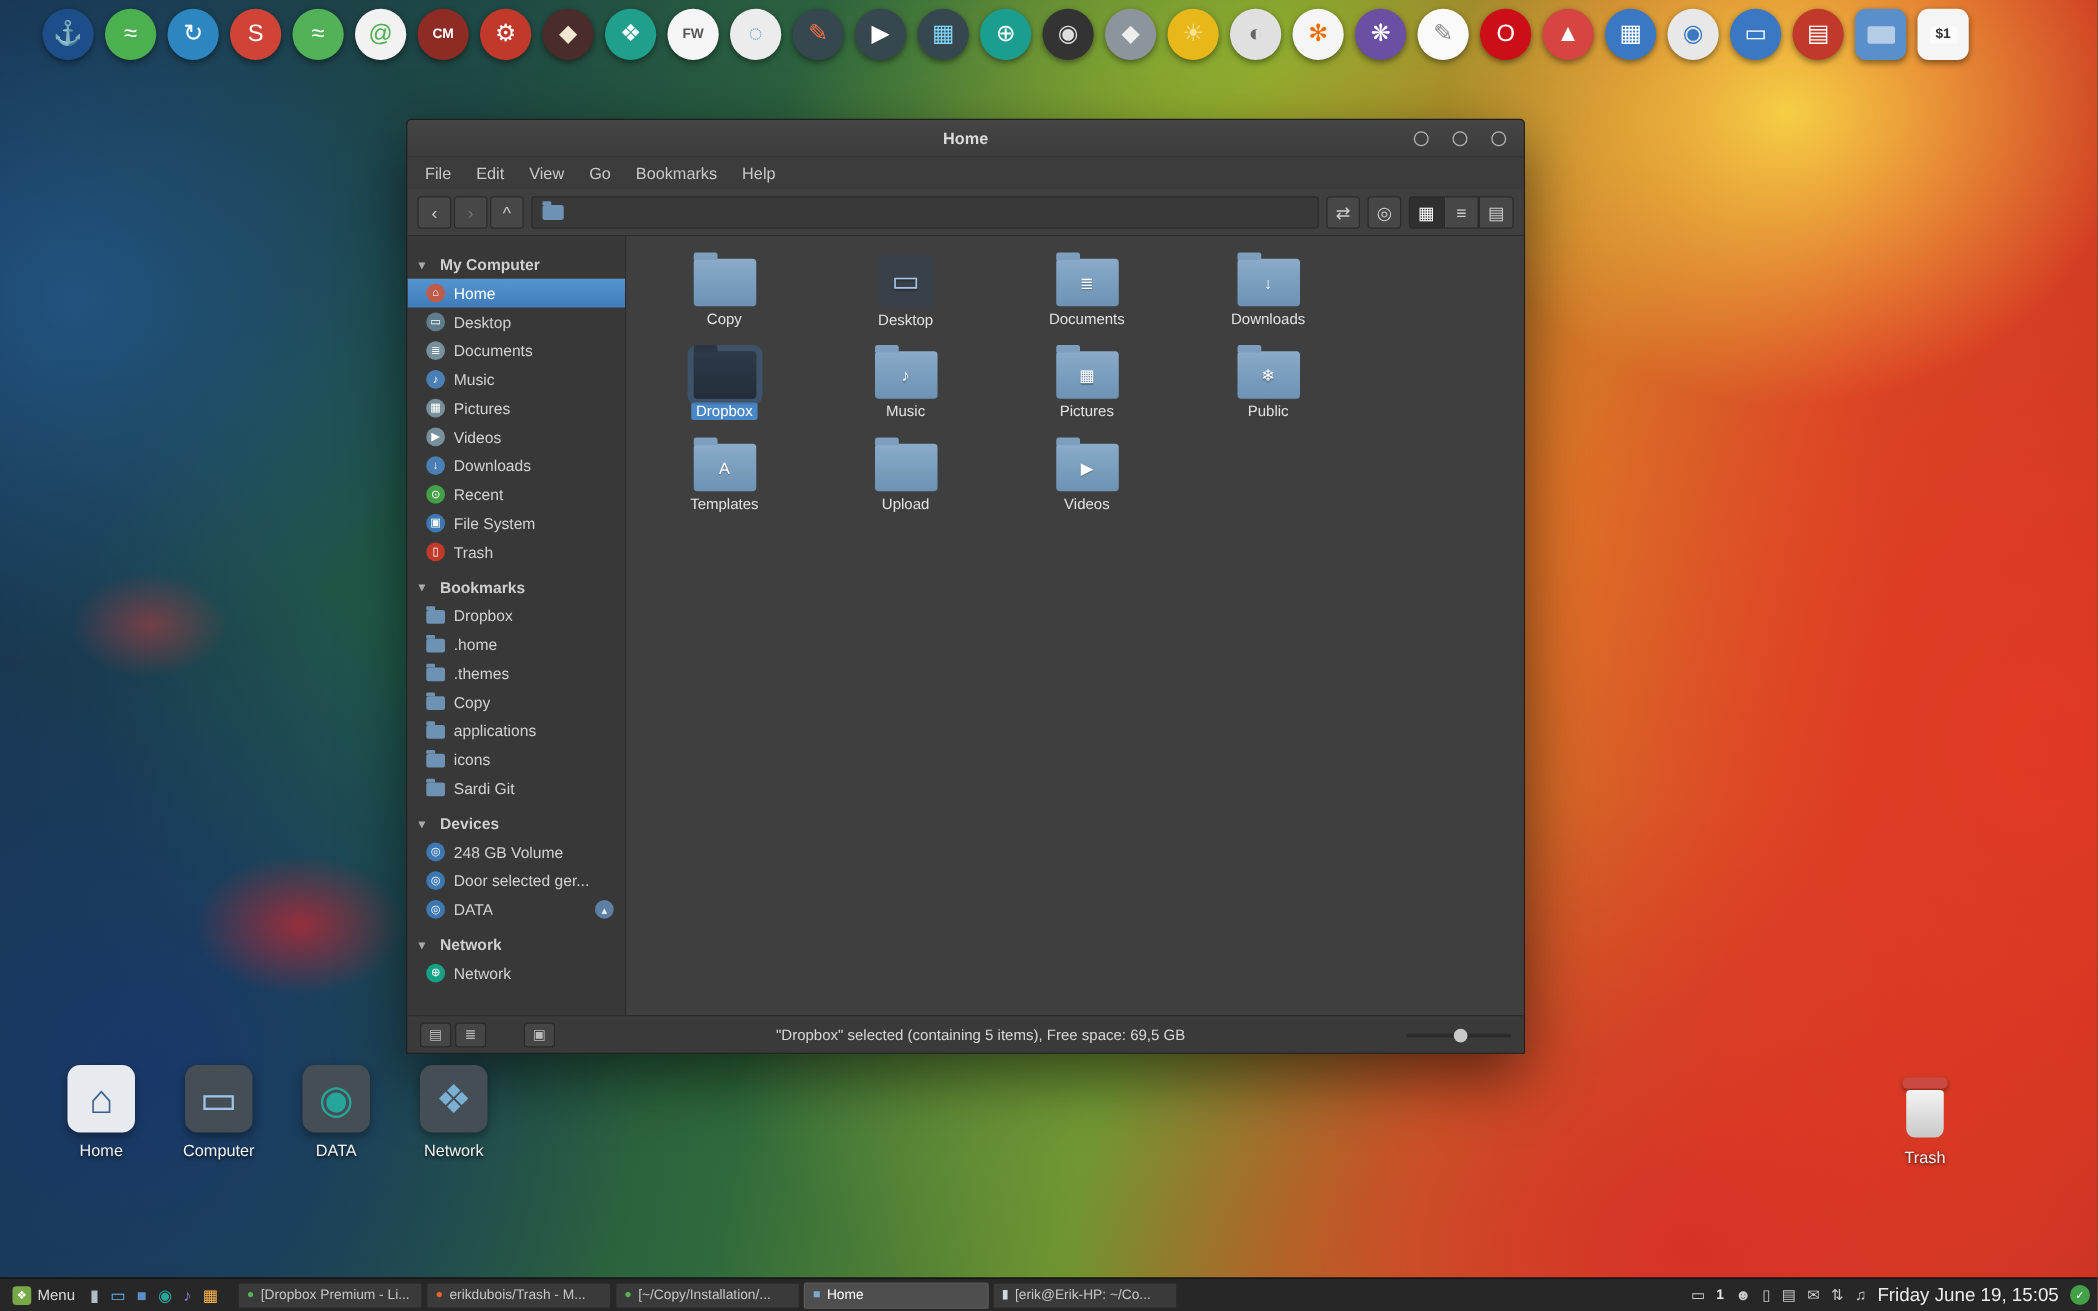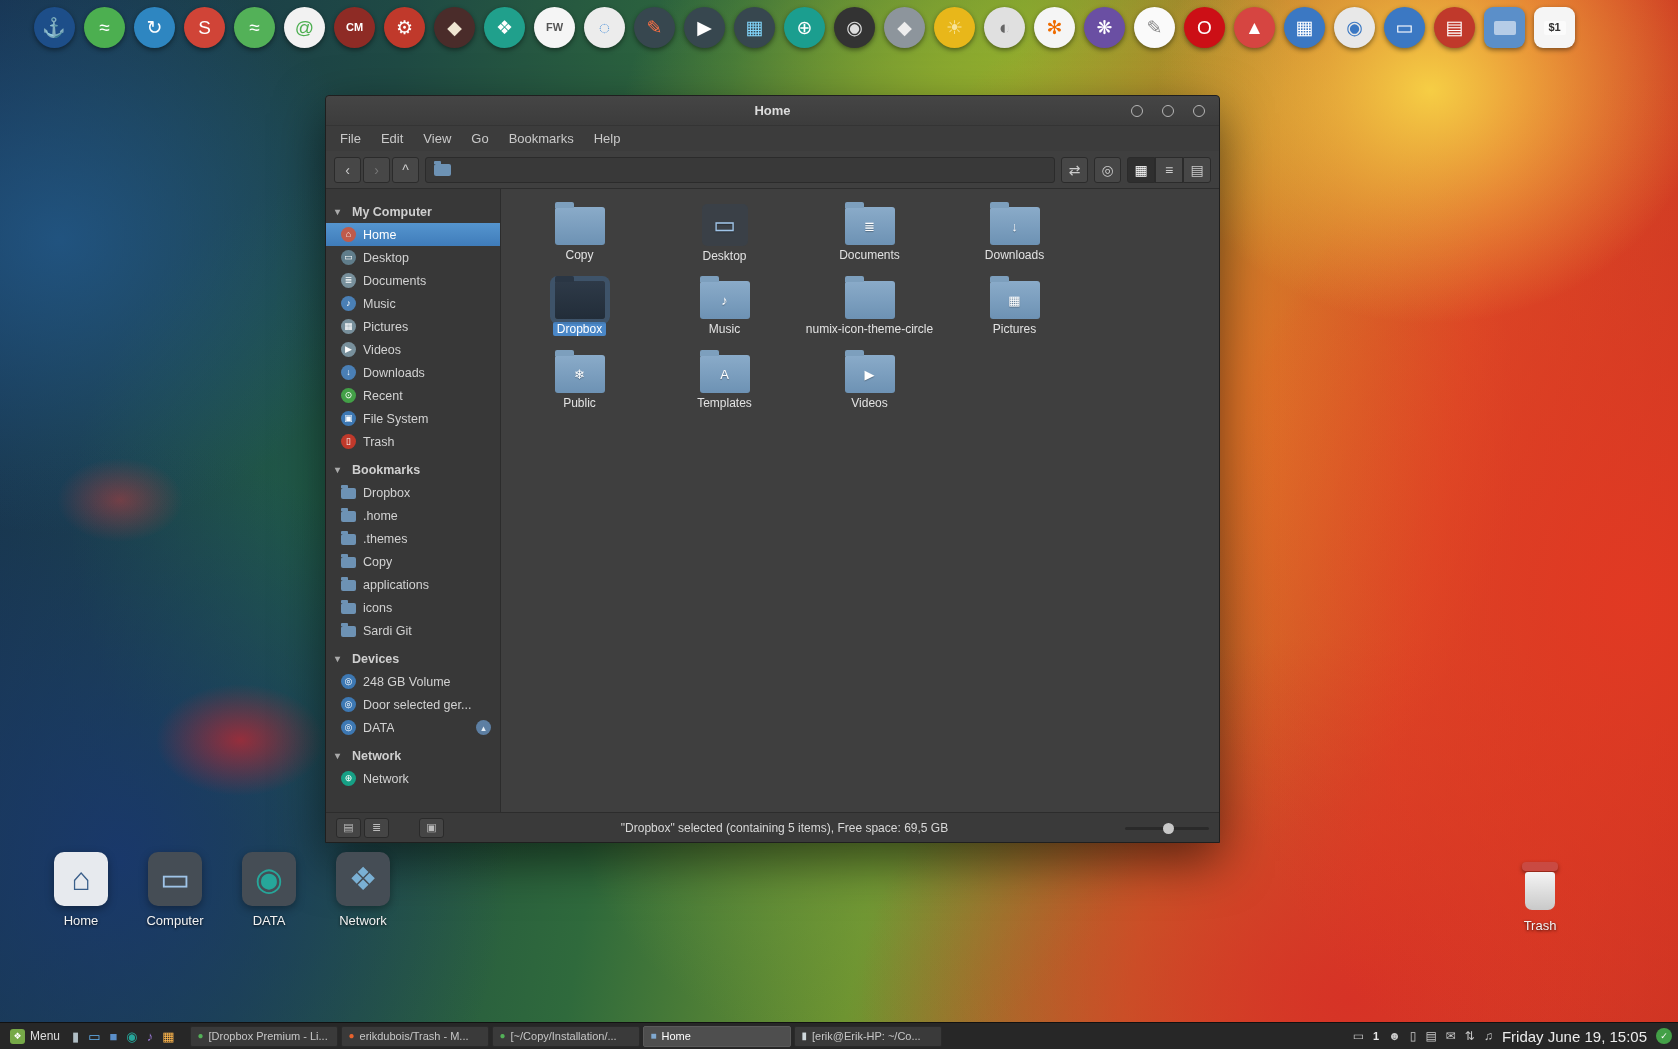--- a/index.html
+++ b/index.html
@@ -535,48 +535,48 @@
             <span class="flabel">Dropbox</span>
           </div>
 
           <div class="fitem">
             <span class="ficon">
               <span class="emblem">♪</span>
             </span>
             <span class="flabel">Music</span>
           </div>
 
+
+          <div class="fitem">
+            <span class="ficon">
+              <span class="emblem">▦</span>
+            </span>
+            <span class="flabel">Pictures</span>
+          </div>
+
+          <div class="fitem">
+            <span class="ficon">
+              <span class="emblem">❄</span>
+            </span>
+            <span class="flabel">Public</span>
+          </div>
+
+          <div class="fitem">
+            <span class="ficon">
+              <span class="emblem">A</span>
+            </span>
+            <span class="flabel">Templates</span>
+          </div>
+
           <div class="fitem">
             <span class="ficon">
               <span class="emblem"></span>
             </span>
-            <span class="flabel">numix-icon-theme-circle</span>
-          </div>
-
-          <div class="fitem">
-            <span class="ficon">
-              <span class="emblem">▦</span>
-            </span>
-            <span class="flabel">Pictures</span>
-          </div>
-
-          <div class="fitem">
-            <span class="ficon">
-              <span class="emblem">❄</span>
-            </span>
-            <span class="flabel">Public</span>
-          </div>
-
-          <div class="fitem">
-            <span class="ficon">
-              <span class="emblem">A</span>
-            </span>
-            <span class="flabel">Templates</span>
-          </div>
-
+            <span class="flabel">Upload</span>
+          </div>
 
           <div class="fitem">
             <span class="ficon">
               <span class="emblem">▶</span>
             </span>
             <span class="flabel">Videos</span>
           </div>
         </div>
     </div>
   </div>

